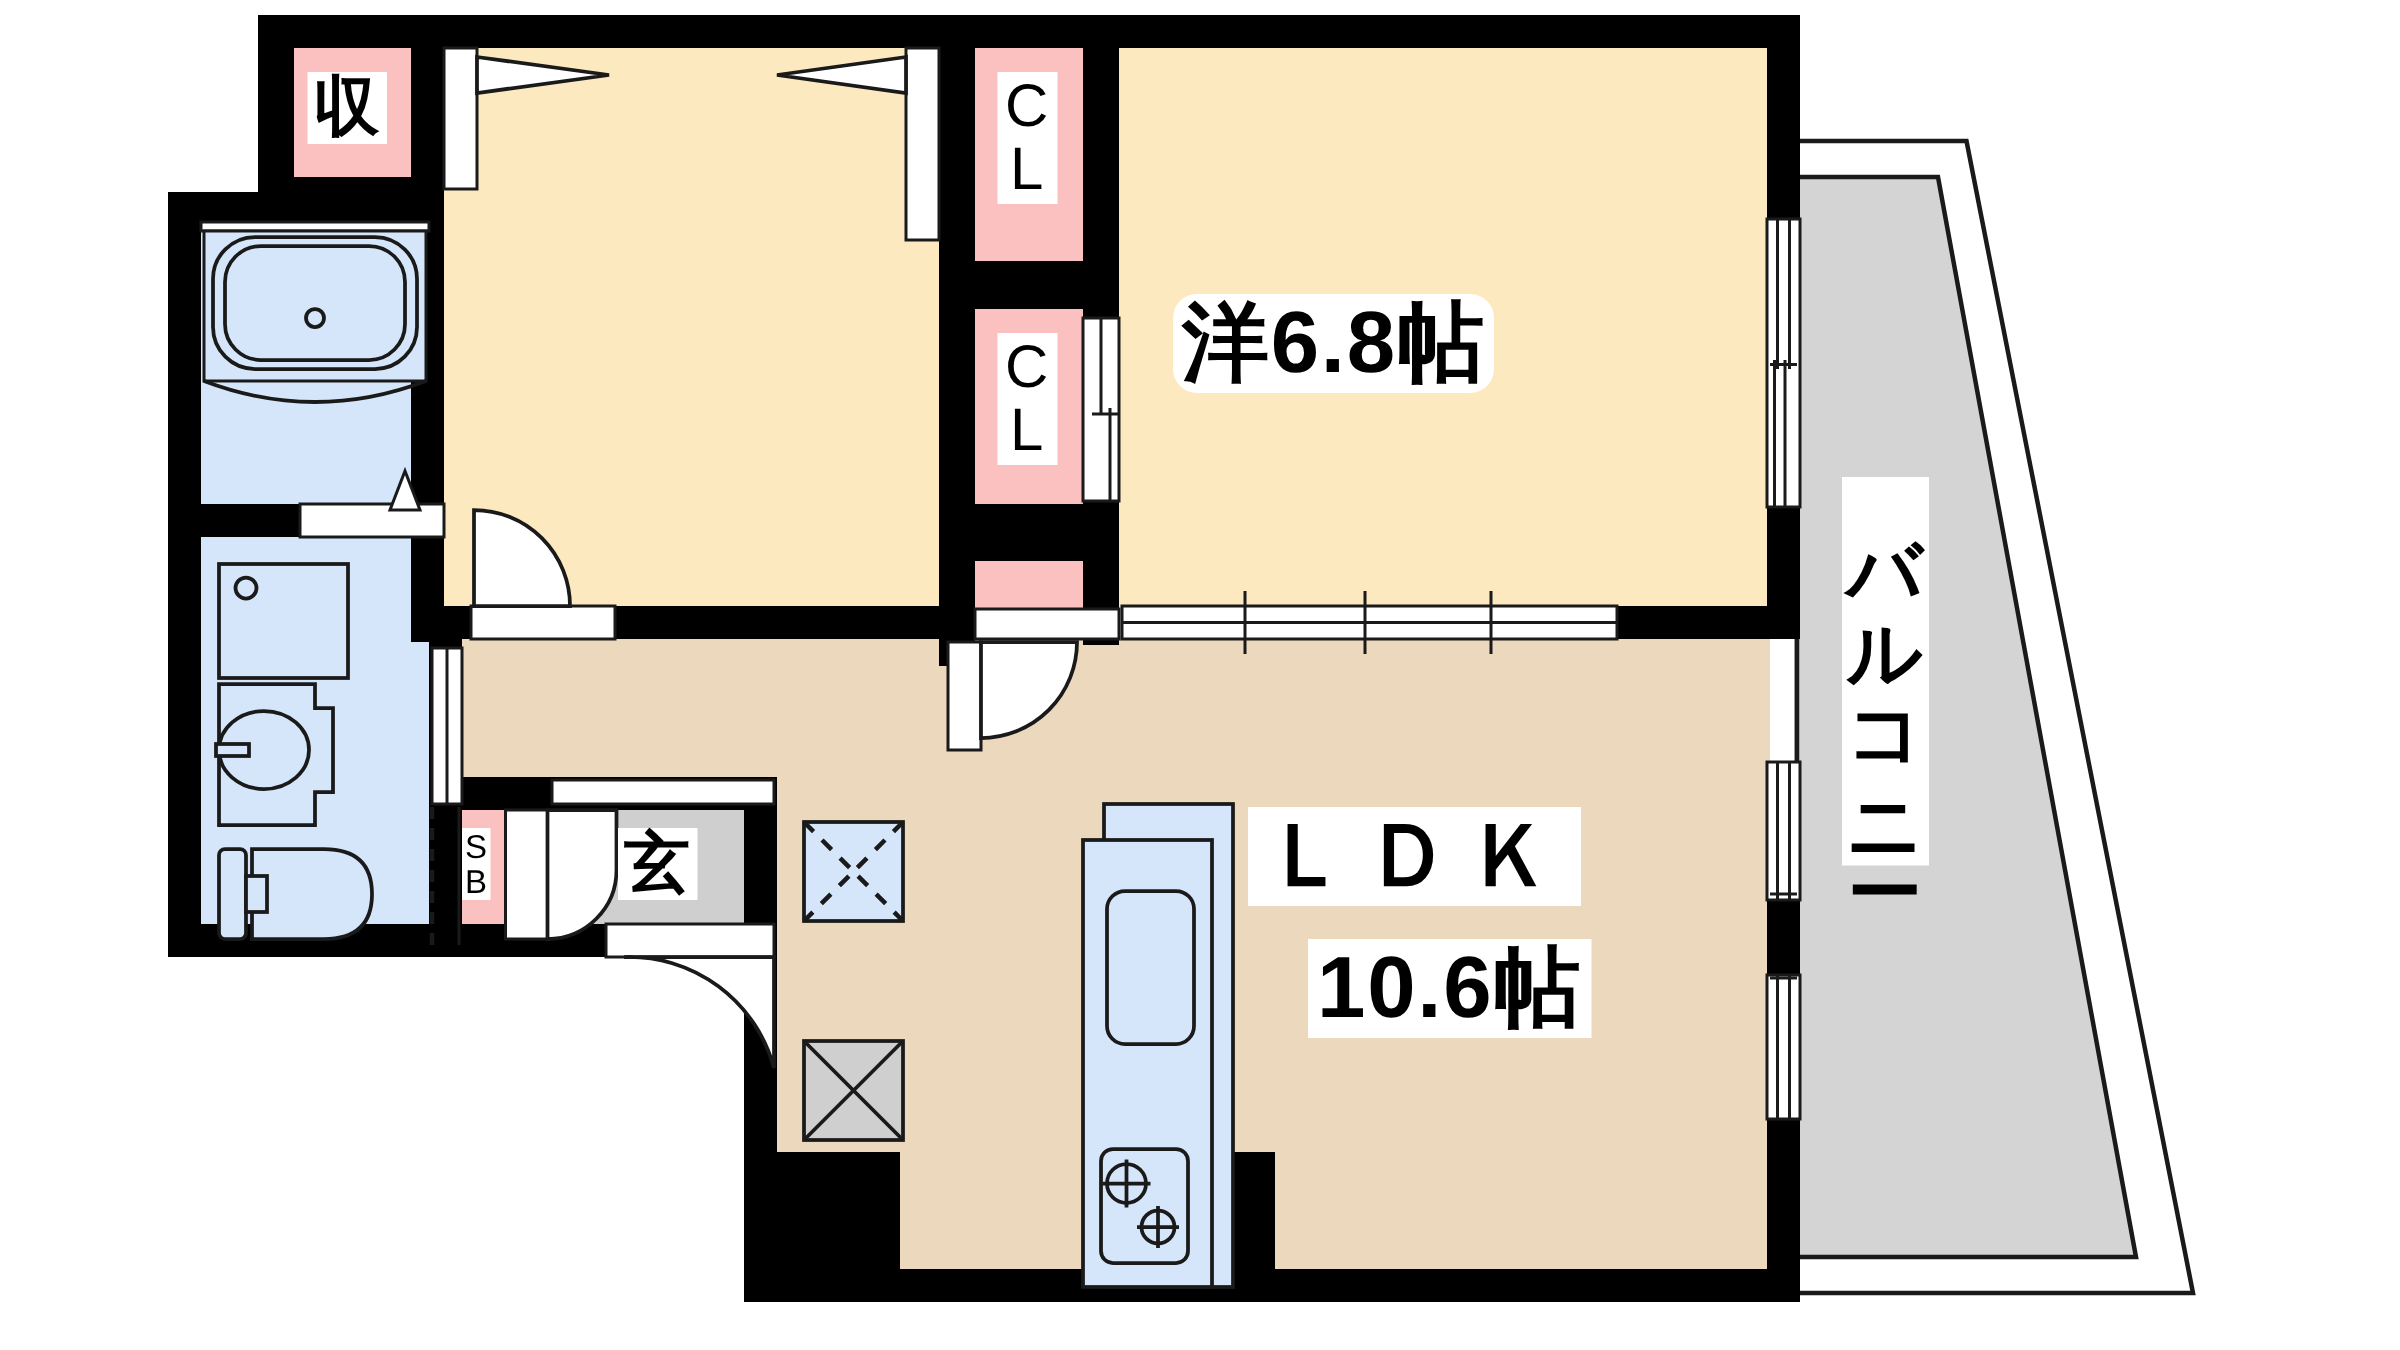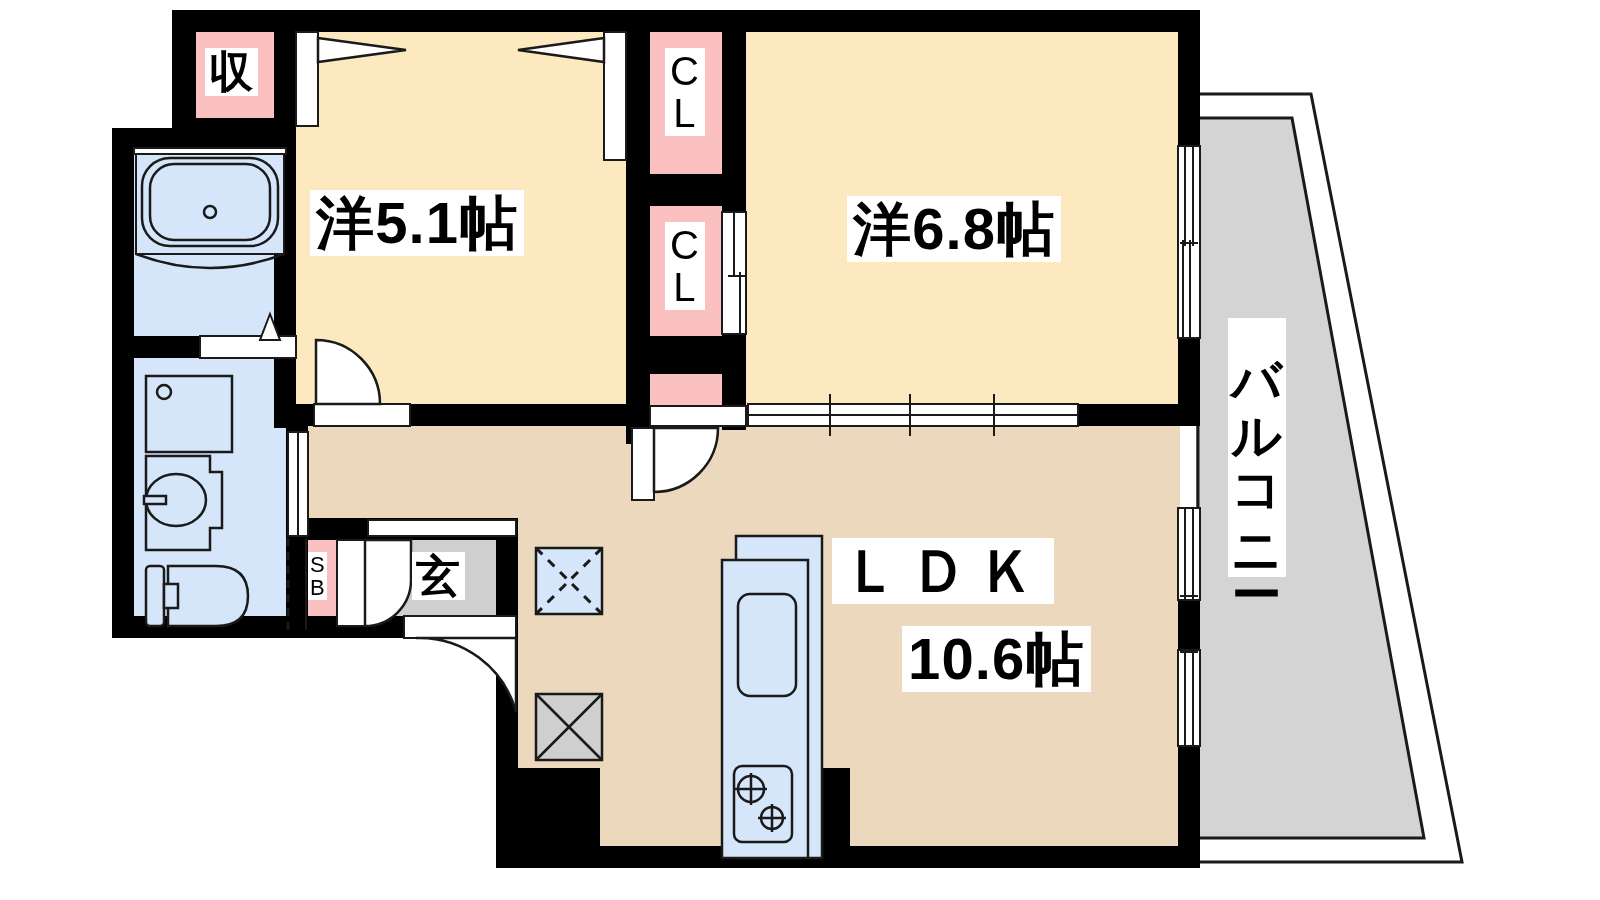--- a/index.html
+++ b/index.html
@@ -37,21 +37,20 @@
     padding: 4px 6px;
   }
   .lbl-ldk1 {
     font-size: 58px;
     letter-spacing: 10px;
     padding: 4px 8px 4px 10px;
   }
   .lbl-ldk2 {
     font-size: 58px;
     padding: 4px 6px;
-    margin-left: 30px;
   }
   .lbl-small {
     font-size: 44px;
     padding: 2px 4px;
   }
   .lbl-sb {
     font-size: 22px;
     padding: 1px 2px;
     line-height: 1.05;
     text-align: center;
@@ -309,23 +308,22 @@
     <g>
       <rect x="536" y="694" width="66" height="66" fill="#cfcfcf" stroke="#1a1a1a" stroke-width="2.5"></rect>
       <line x1="536" y1="694" x2="602" y2="760" stroke="#1a1a1a" stroke-width="2.5"></line>
       <line x1="602" y1="694" x2="536" y2="760" stroke="#1a1a1a" stroke-width="2.5"></line>
     </g>
 
   </svg>
 
   <div class="lbl lbl-small" style="left:205px; top:48px;">収</div>
 
-  <div class="lbl lbl-room" style="left:310px; top:190px;">洋5.1帖</div>
-
-  <div class="lbl lbl-room" style="left:847px; top:196px;">洋6.8帖</div>
+
+  <div class="lbl lbl-room" style="left:782px; top:196px;border-radius:16px;">洋6.8帖</div>
 
   <div class="lbl lbl-cl" style="left:665px; top:48px;">C<br>L</div>
 
   <div class="lbl lbl-cl" style="left:665px; top:222px;">C<br>L</div>
 
   <div class="lbl lbl-sb" style="left:308px; top:552px;">S<br>B</div>
 
   <div class="lbl lbl-small" style="left:412px; top:552px;">玄</div>
 
   <div class="lbl lbl-ldk1" style="left:832px; top:538px;">ＬＤＫ</div>

